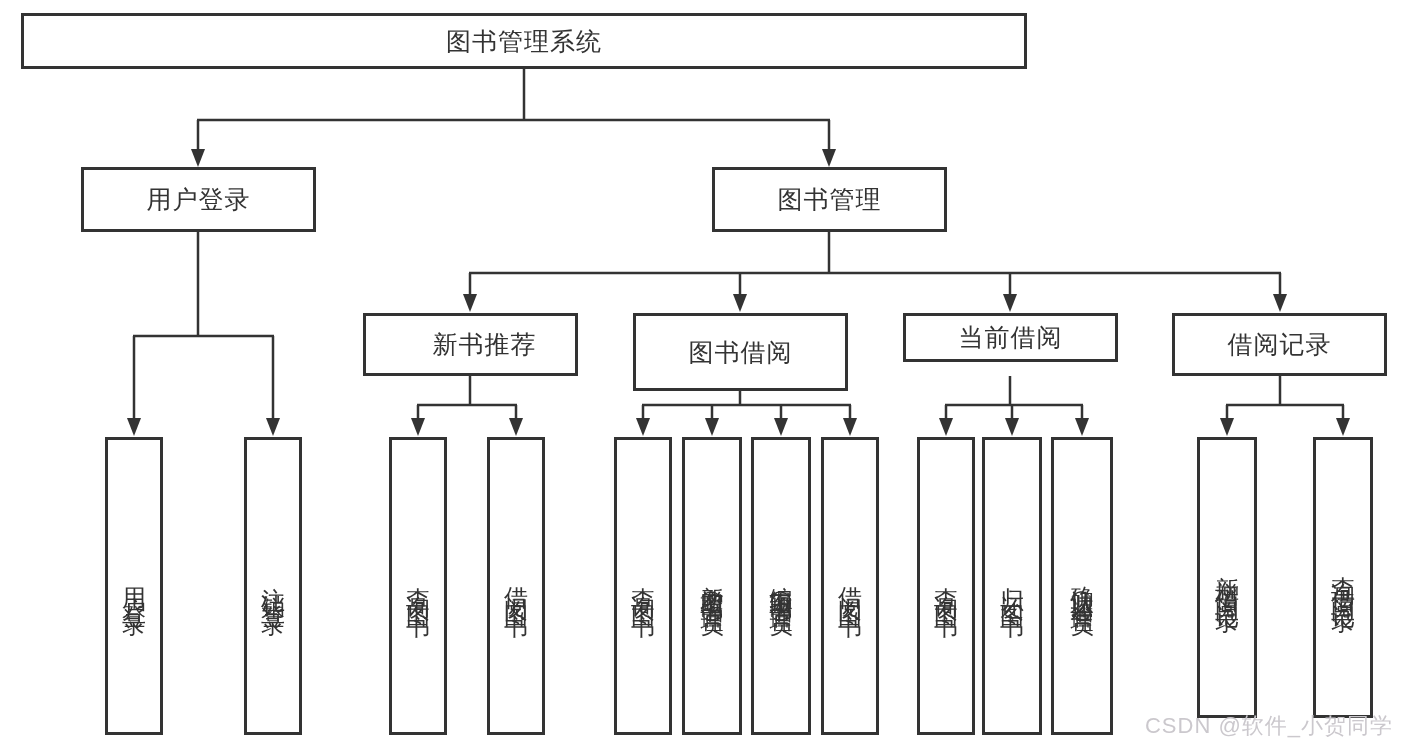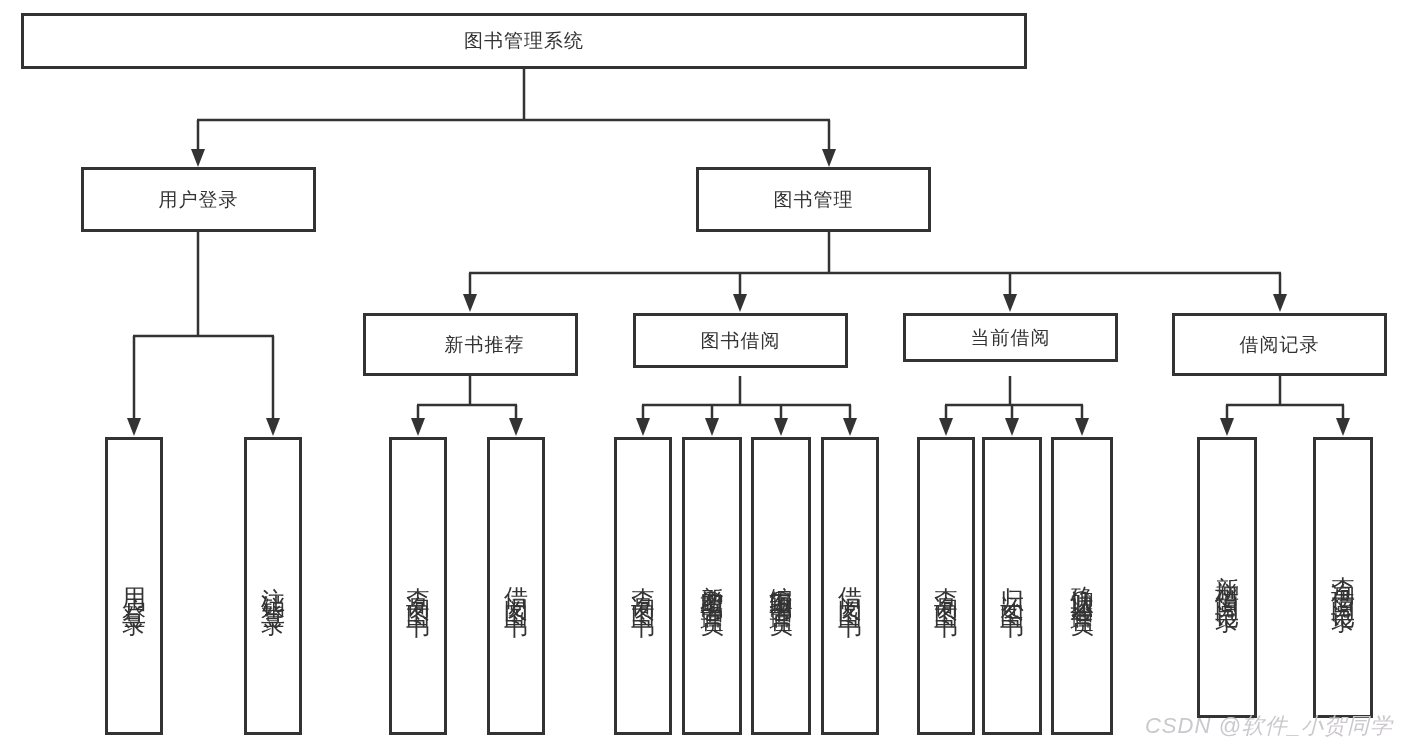--- a/index.html
+++ b/index.html
@@ -19,21 +19,21 @@
   }
   .node {
     position: absolute;
     box-sizing: border-box;
     border: 3px solid #333333;
     background: #ffffff;
     display: flex;
     align-items: center;
     justify-content: center;
     color: #333333;
-    font-size: 19px;
+    font-size: 25px;
     letter-spacing: 1px;
     text-align: center;
     white-space: nowrap;
   }
   .node.leaf {
     writing-mode: vertical-lr;
     text-orientation: mixed;
     font-size: 24px;
     letter-spacing: 9px;
     white-space: normal;
@@ -42,21 +42,20 @@
   .node.leaf.ls-6 { letter-spacing: 7px; }
   .node.leaf.ls-9 { font-size: 23px; letter-spacing: 4px; }
   #watermark {
     position: absolute;
     right: 12px;
     bottom: 6px;
     font-size: 22px;
     color: #cbc8cd;
     letter-spacing: 1px;
     user-select: none;
-    font-style: italic;
   }
 </style>
 </head>
 <body>
 
 <div id="stage">
 
   <svg id="connectors" viewBox="0 0 1405 747" xmlns="http://www.w3.org/2000/svg">
     <g stroke="#333333" stroke-width="2.5" fill="none">
 
@@ -120,24 +119,24 @@
       <polygon points="1012,436 1005,418 1019,418"></polygon>
       <polygon points="1082,436 1075,418 1089,418"></polygon>
       <polygon points="1227,436 1220,418 1234,418"></polygon>
       <polygon points="1343,436 1336,418 1350,418"></polygon>
     </g>
   </svg>
 
   <div class="node" style="left:21px; top:13px; width:1006px; height:56px;">图书管理系统</div>
 
   <div class="node" style="left:81px; top:167px; width:235px; height:65px;">用户登录</div>
-  <div class="node" style="left:696px; top:167px; width:235px; height:65px;">图书管理</div>
+  <div class="node" style="left:712px; top:167px; width:235px; height:65px;">图书管理</div>
 
   <div class="node" style="left:363px; top:313px; width:215px; height:63px;padding-left:28px;">新书推荐</div>
-  <div class="node" style="left:633px; top:313px; width:215px; height:55px;">图书借阅</div>
+  <div class="node" style="left:633px; top:313px; width:215px; height:78px;">图书借阅</div>
   <div class="node" style="left:903px; top:313px; width:215px; height:49px;">当前借阅</div>
   <div class="node" style="left:1172px; top:313px; width:215px; height:63px;">借阅记录</div>
 
   <div class="node leaf" style="left:105px; top:437px; width:58px; height:298px;">用户登录</div>
   <div class="node leaf" style="left:244px; top:437px; width:58px; height:298px;">注销登录</div>
 
   <div class="node leaf" style="left:389px; top:437px; width:58px; height:298px;">查询图书</div>
   <div class="node leaf" style="left:487px; top:437px; width:58px; height:298px;">借阅图书</div>
 
   <div class="node leaf" style="left:614px; top:437px; width:58px; height:298px;">查询图书</div>

